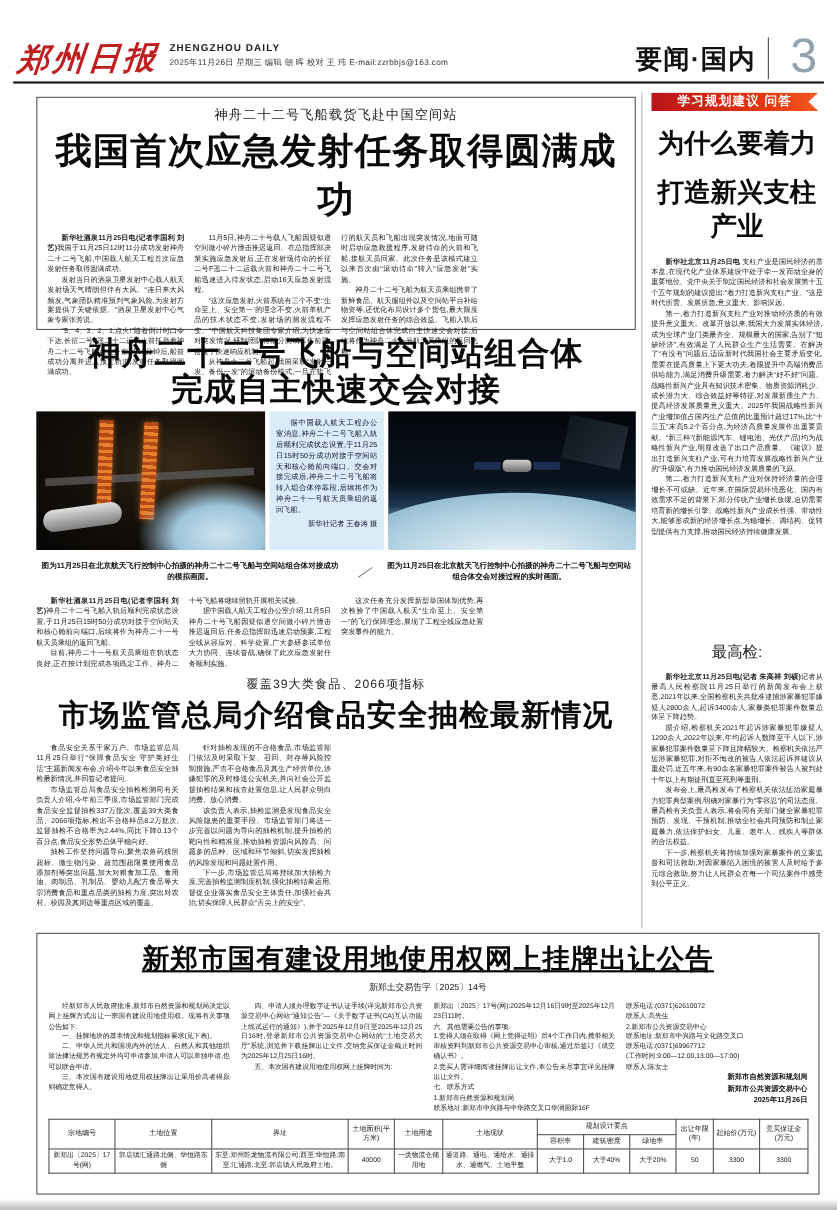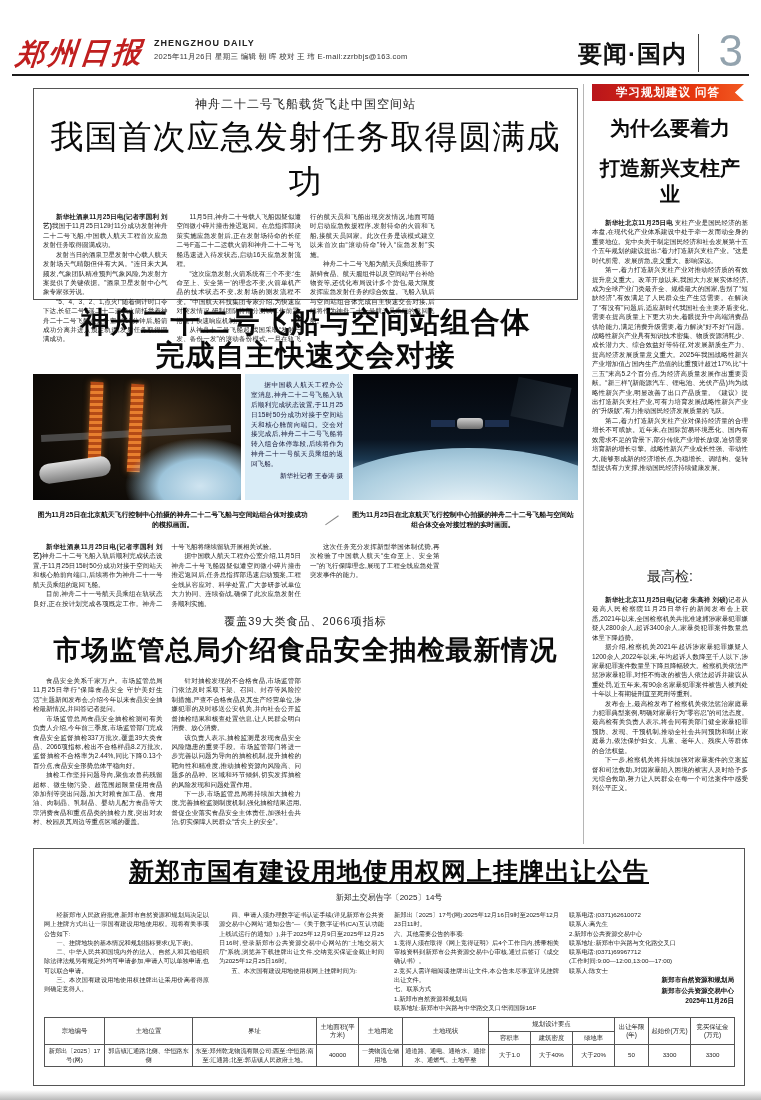--- a/index.html
+++ b/index.html
@@ -18,21 +18,21 @@
   .page-number { position:absolute; right:6px; top:-8px; font-size:44px; color:#93a3ae; }
   .head-rule { position:absolute; left:12px; top:74px; width:737px; height:2px; background:#1c1c1c; }
 
   
   .kicker { text-align:center; font-size:12px; color:#222; letter-spacing:1px; }
   .para { font-size:6.5px; line-height:1.45; color:#222; text-align:justify; text-indent:2em; }
   .lead { font-weight:bold; }
 
   
   .art1 { position:absolute; left:33px; top:88px; width:545px; height:212px; border:1px solid #555; padding:7px 9px 5px; }
-  .art1 .title { text-align:center; font-size:33px; font-weight:400; color:#0a0a0a; letter-spacing:1px; margin-top:2px; }
+  .art1 .title { text-align:center; font-size:33px; font-weight:700; color:#0a0a0a; letter-spacing:1px; margin-top:2px; }
   .art1-body { margin-top:7px; height:132px; overflow:hidden; column-count:4; column-gap:9px; column-fill:auto; }
 
   
   .art2 { position:absolute; left:33px; top:306px; width:545px; height:303px; }
   .art2 .title { text-align:center; font-size:29px; font-weight:900; color:#0a0a0a; letter-spacing:1px; line-height:1.15; }
   .photo-row { position:absolute; left:0; top:68px; width:545px; height:126px; display:flex; gap:4px; }
   .photo { position:relative; overflow:hidden; }
   .photo-left { width:208px; height:126px; background:radial-gradient(ellipse at 62% 38%, #3a2a18 0%, #17110a 45%, #070605 100%); }
   .wing { position:absolute; width:13px; height:88px; background:repeating-linear-gradient(180deg,#b44a16 0 3px,#e87f2e 3px 6px); box-shadow:0 0 6px rgba(232,127,46,.55); }
   .wing.w1 { left:56px; top:8px; transform:rotate(2deg); }
@@ -61,21 +61,21 @@
   .art3 .kicker { font-size:11px; }
   .art3 .title { text-align:center; font-size:27px; font-weight:900; color:#0a0a0a; letter-spacing:1px; margin-top:3px; }
   .art3-body { margin-top:8px; height:168px; overflow:hidden; column-count:4; column-gap:9px; column-fill:auto; }
 
   
   .col-divider { position:absolute; left:583px; top:84px; width:1px; height:760px; background:#b5b5b5; }
   .rightcol { position:absolute; left:592px; top:84px; width:156px; }
   .badge { width:152px; height:17px; background:linear-gradient(90deg,#b9151b,#e8380d 70%,#f25a22); color:#fff;
            font-size:11.5px; font-weight:bold; letter-spacing:1px; text-align:center; line-height:17px;
            clip-path:polygon(0 0,100% 0,94% 50%,100% 100%,0 100%); }
-  .r1-title { margin-top:14px; text-align:center; font-size:20px; font-weight:900; color:#0a0a0a; line-height:1.3; }
+  .r1-title { margin-top:14px; text-align:center; font-size:24px; font-weight:900; color:#0a0a0a; line-height:1.3; }
   .r1-body { margin-top:11px; height:342px; overflow:hidden; }
   .r1-body .para, .r2-body .para { font-size:6.5px; }
   .r2-kicker { margin-top:8px; text-align:center; font-size:14px; color:#222; }
   .r2-title { margin-top:3px; text-align:center; font-size:18px; font-weight:900; color:#0a0a0a; line-height:1.3; }
   .r2-body { margin-top:9px; height:246px; overflow:hidden; }
 
   
   .announce { position:absolute; left:33px; top:848px; width:712px; height:238px; border:1px solid #555; padding:6px 10px; }
   .an-title { text-align:center; font-size:25px; font-weight:900; color:#0a0a0a; letter-spacing:1px;text-decoration:underline; }
   .an-docno { text-align:center; font-size:8px; color:#222; margin-top:4px; }

